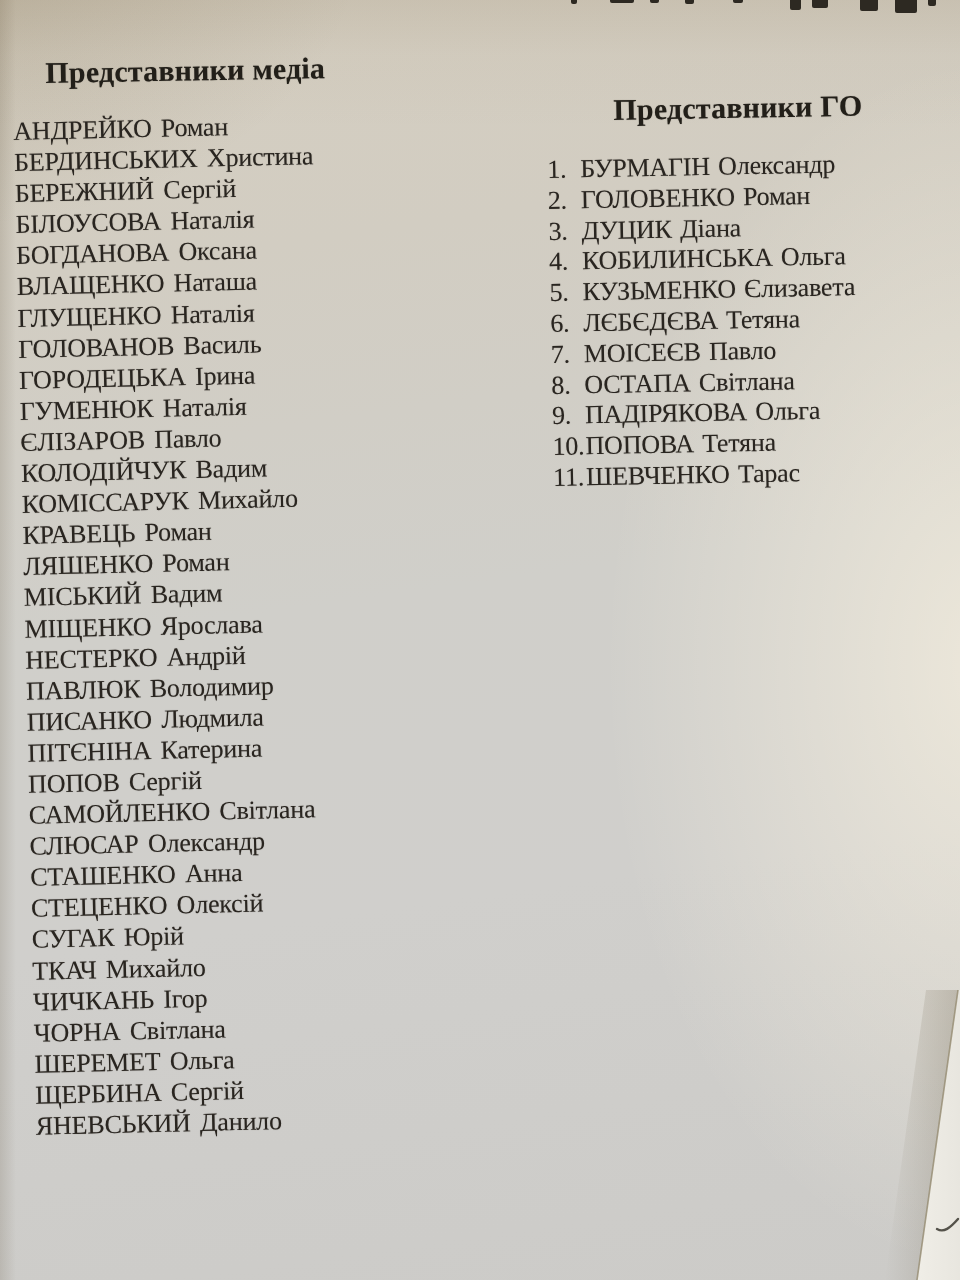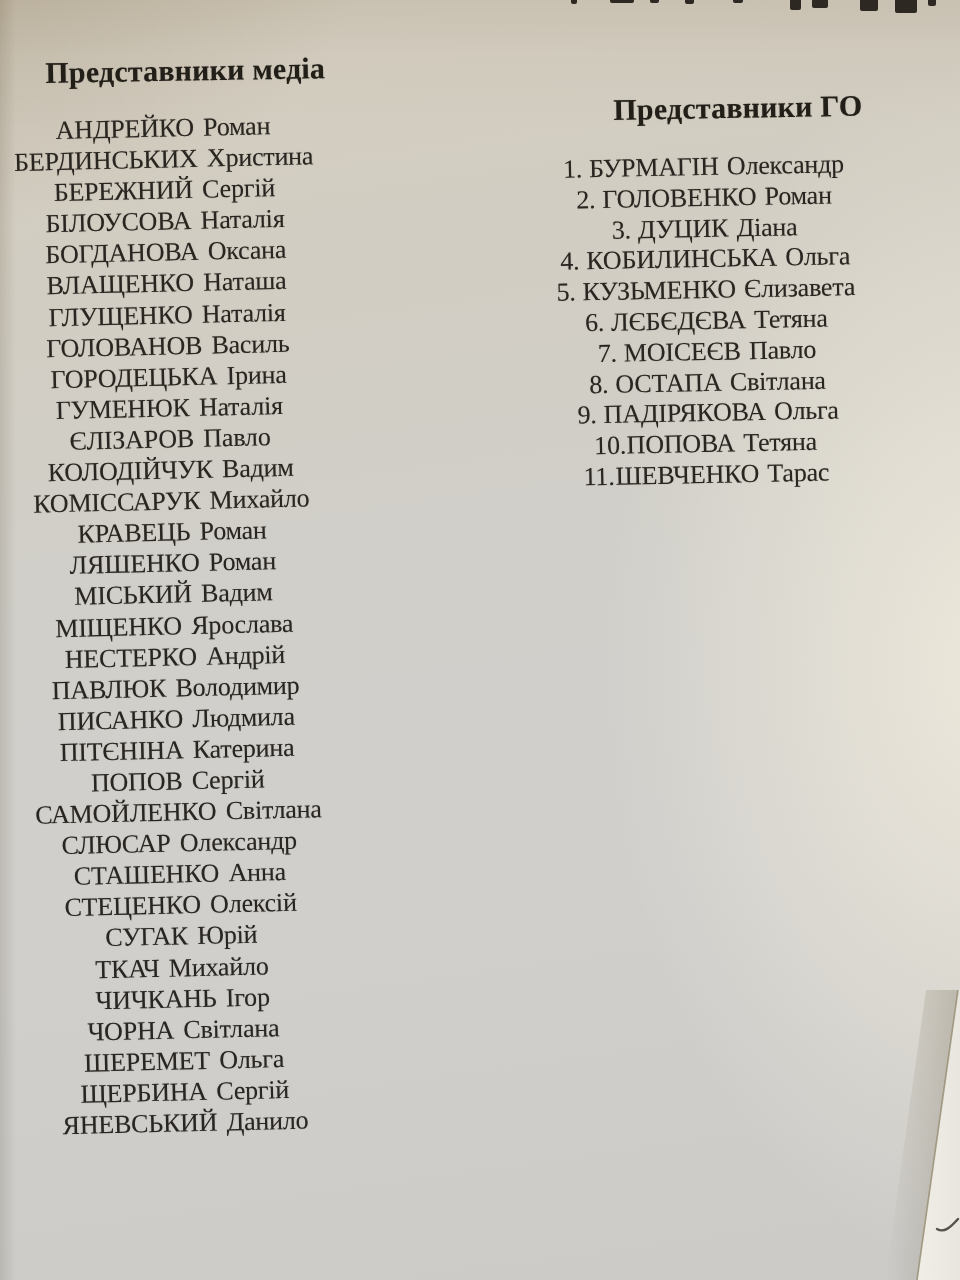--- a/index.html
+++ b/index.html
@@ -10,21 +10,20 @@
   }
   
   .paper{
     position:absolute;inset:0;
     background:
       linear-gradient(180deg, rgba(118,98,62,0.12) 0px, rgba(118,98,62,0.03) 55px, rgba(0,0,0,0) 130px),
       radial-gradient(620px 430px at -6% -5%, rgba(104,86,52,0.20), rgba(104,86,52,0) 68%),
       linear-gradient(90deg, rgba(78,64,40,0.15) 0px, rgba(78,64,40,0) 16px),
       radial-gradient(620px 980px at 103% 52%, rgba(255,247,228,0.60), rgba(255,247,228,0) 62%),
       linear-gradient(172deg, #d5cec0 0%, #d2cdc2 20%, #d0cfca 46%, #d0cfcc 68%, #cccbc8 100%);
-    text-align: center;
   }
   
   .top-frags span{
     position:absolute;top:0;background:#2d2922;display:block;
     border-radius:0 0 2px 2px;
   }
   .f1{left:571px;width:6px;height:4px;border-radius:0 0 3px 3px;}
   .f2{left:610px;width:24px;height:3px;}
   .f3{left:650px;width:9px;height:3px;}
   .f4{left:685px;width:9px;height:4px;}

